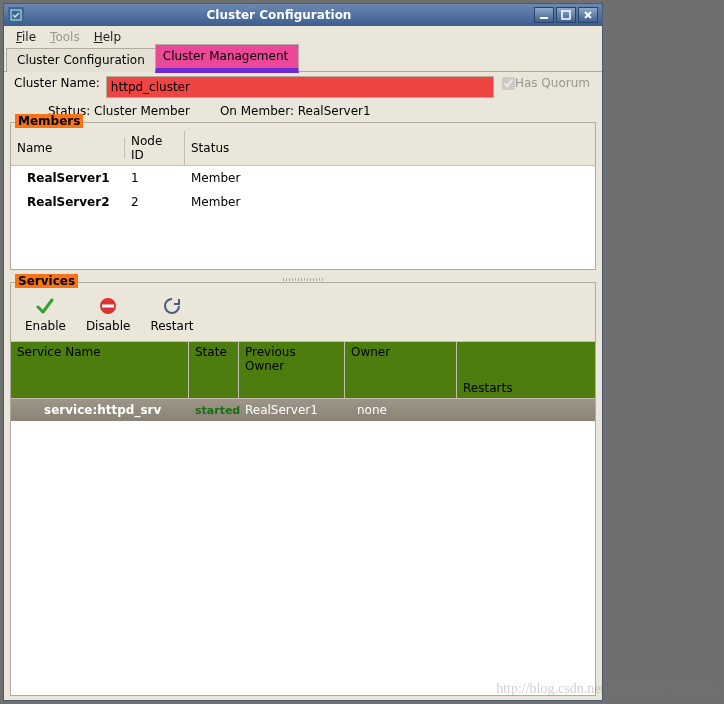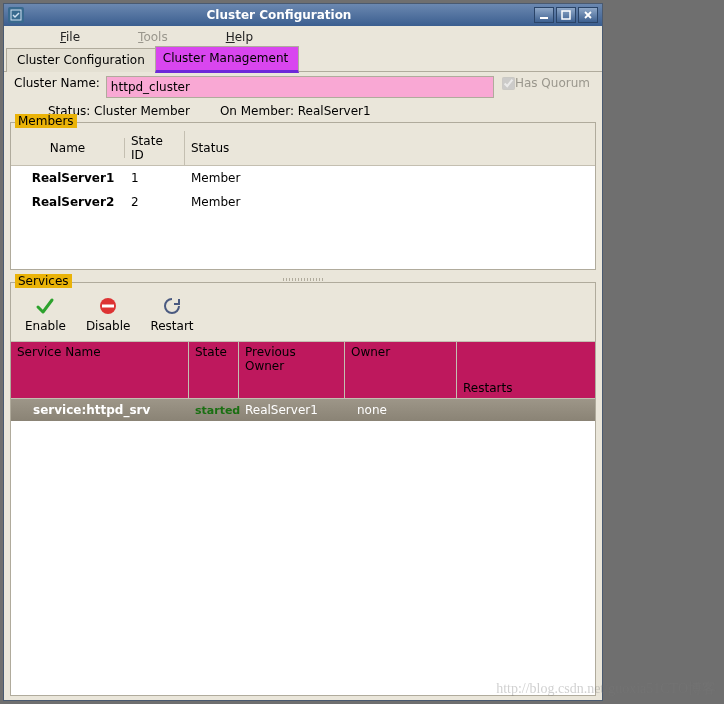--- a/index.html
+++ b/index.html
@@ -59,21 +59,20 @@
       height: 22px;
       display: flex;
       align-items: center;
       padding: 0 6px;
       gap: 2px;
       background: #eae6da;
     }
     .menu-item {
       padding: 2px 6px;
       color: #222;
-      margin-left: 44px;
     }
     .menu-item .underline { text-decoration: underline; }
     .menu-item.disabled { color: #9a978d; }
     .tabs-row {
       display: flex;
       padding-left: 2px;
       background: #eae6da;
       border-bottom: 1px solid #b0ab9c;
       height: 24px;
       align-items: flex-end;
@@ -81,44 +80,44 @@
     .tab {
       padding: 4px 10px 5px 10px;
       border: 1px solid #b0ab9c;
       border-bottom: none;
       margin-right: -1px;
       background: #e4e0d3;
       position: relative;
       top: 1px;
     }
     .tab.active {
-      background: #d946ef;
+      background: #ec4899;
       top: 1px;
-      border-bottom: 3px solid #6d28d9;
+      border-bottom: 5px solid #6d28d9;
       margin-bottom: -1px;
       padding-left: 7px;
     }
     .tab-content {
       flex: 1;
       display: flex;
       flex-direction: column;
       padding: 0 4px 4px 4px;
     }
     .cluster-row {
       display: flex;
       align-items: flex-start;
       padding: 4px 4px 4px 4px;
       gap: 6px;
     }
     .cluster-row label { padding-left: 2px; }
     .text-input {
       flex: 1;
       height: 22px;
       border: 1px solid #b0ab9c;
-      background: #f9a8d4;
+      background: #ef4444;
       padding: 0 4px;
       font-family: inherit;
       font-size: 12px;
     }
     .quorum {
       display: flex; align-items: center;
       color: #9a978d;
       padding-right: 4px;
     }
     .quorum input { accent-color: #8a8678; }
@@ -131,41 +130,42 @@
       border: 1px solid #b0ab9c;
       margin: 0 2px;
       background: #eae6da;
       display: flex;
       flex-direction: column;
     }
     .group-title {
       position: relative;
       top: -9px;
       left: 4px;
-      background: #eab308;
+      background: #f97316;
       padding: 0 3px;
       width: fit-content;
       font-size: 12px;
+      font-weight: bold;
     }
     .members-group { height: 148px; margin-bottom: 6px; }
     .table-head, .table-row {
       display: flex;
       align-items: center;
     }
     .table-head {
       background: #eae6da;
       border-bottom: 1px solid #c4bfb1;
       margin-top: -6px;
     }
     .th {
       padding: 3px 6px;
       border-right: 1px solid #c4bfb1;
       font-size: 12px;
     }
-    .members-group .c1 { width: 114px; text-align: center; }
+    .members-group .c1 { width: 114px; }
     .members-group .c2 { width: 60px; }
     .members-group .c3 { flex: 1; border-right: none; }
     .members-body {
       flex: 1;
       background: #fff;
       overflow: auto;
     }
     .members-body .table-row {
       padding: 4px 0;
     }
@@ -202,41 +202,41 @@
       align-items: center;
       gap: 2px;
       padding: 2px 6px;
       min-width: 48px;
     }
     .tool-btn .ic { width: 22px; height: 22px; display: flex; align-items: center; justify-content: center; }
     .svc-head {
       display: flex;
       border-top: 1px solid #c4bfb1;
       border-bottom: 1px solid #c4bfb1;
-      background: #be185d;
+      background: #4d7c0f;
     }
     .svc-head .th, .svc-row .td { padding: 3px 6px; }
     .svc-c1 { width: 178px; }
     .svc-c2 { width: 50px; }
     .svc-c3 { width: 112px; }
     .svc-c4 { width: 106px; }
     .svc-c5 { flex: 1; border-right: none; margin-top: 36px; }
     .svc-body {
       flex: 1;
       background: #fff;
       overflow: auto;
     }
     .svc-row {
       display: flex;
       align-items: center;
       background: linear-gradient(to bottom, #9d9688, #8a8375);
       color: #fff;
       height: 22px;
     }
-    .svc-row .svc-c1 { font-weight: bold; padding-left: 22px; }
+    .svc-row .svc-c1 { font-weight: bold; padding-left: 33px; }
     .svc-row .svc-c2 { color: #1a6f12; font-weight: bold; font-size: 11px; }
     .watermark {
       position: absolute;
       bottom: 6px;
       right: 8px;
       color: rgba(120,120,120,0.35);
       font-size: 14px;
       font-family: serif;
       pointer-events: none;
     }
@@ -294,21 +294,21 @@
     </div>
     <div class="status-line">
       <span><span>Status:</span> <span>Cluster Member</span></span>
       <span><span>On Member:</span> <span>RealServer1</span></span>
     </div>
 
     <div class="group members-group">
       <div class="group-title">Members</div>
       <div class="table-head">
         <div class="th c1">Name</div>
-        <div class="th c2">State ID</div>
+        <div class="th c2">Node ID</div>
         <div class="th c3">Status</div>
       </div>
       <div class="members-body">
         <div class="table-row">
           <div class="td c1">RealServer1</div>
           <div class="td c2">1</div>
           <div class="td c3">Member</div>
         </div>
         <div class="table-row">
           <div class="td c1">RealServer2</div>

